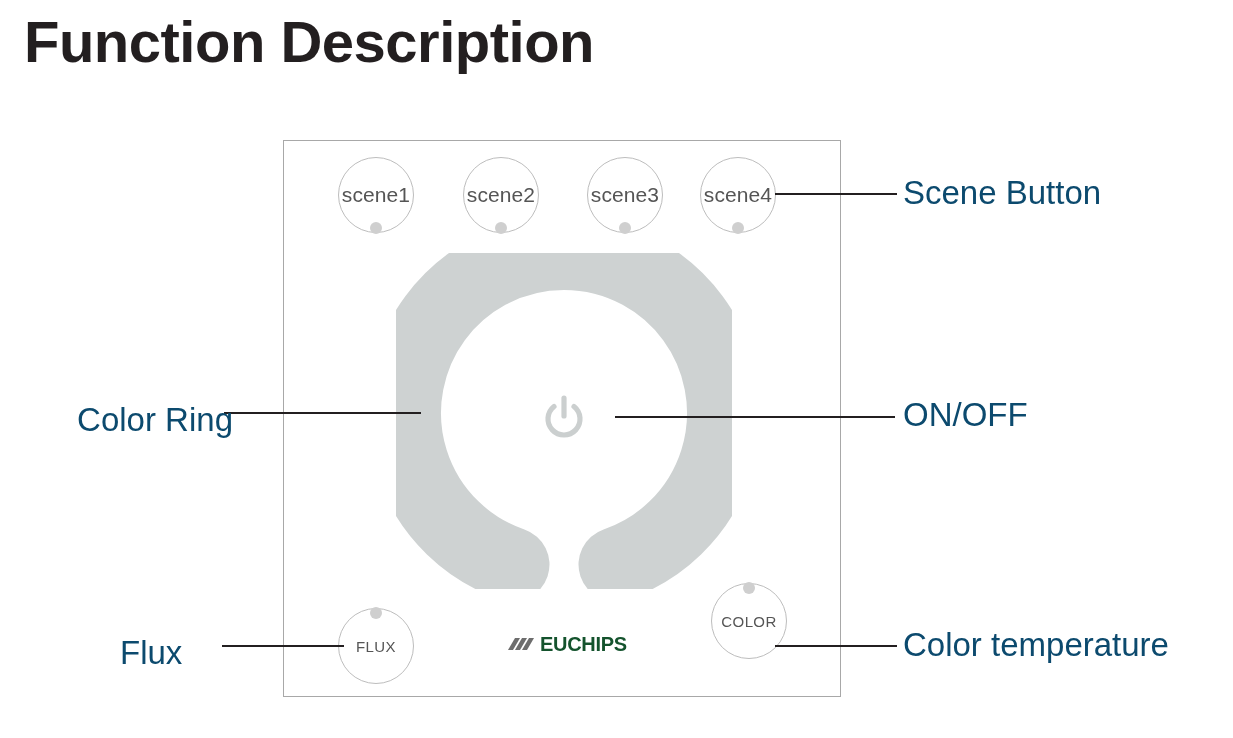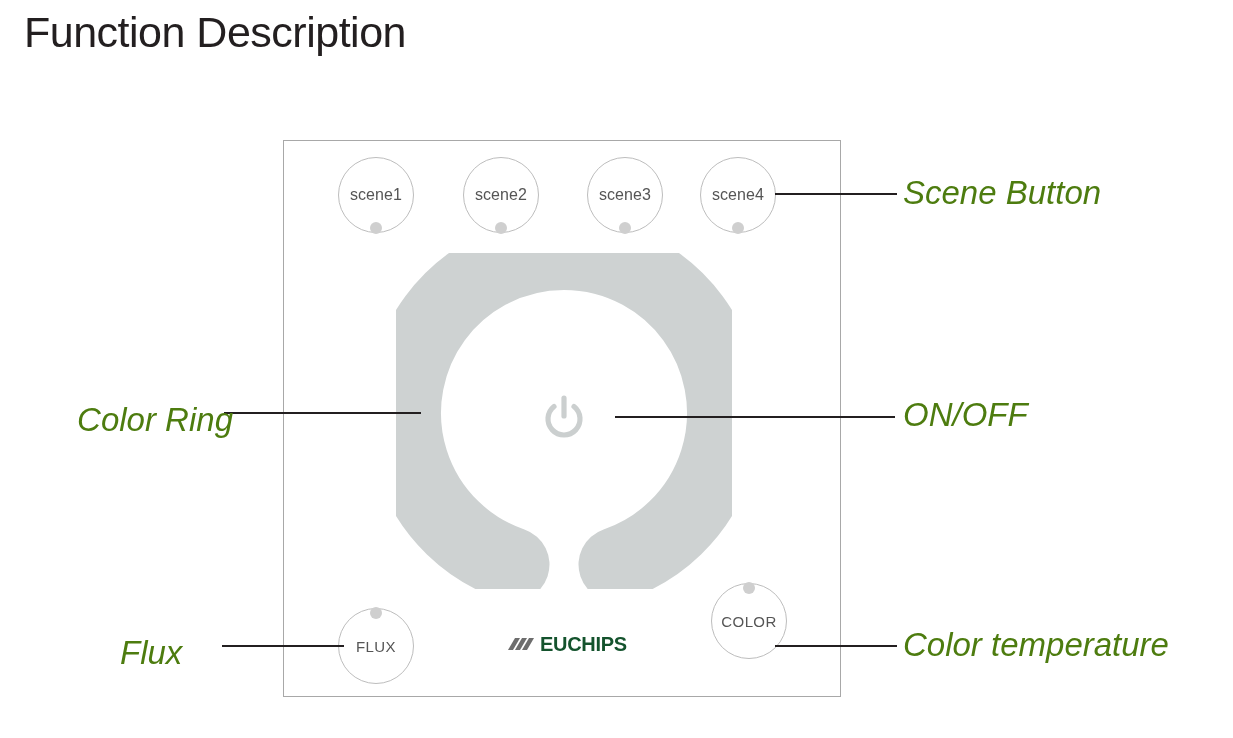--- a/index.html
+++ b/index.html
@@ -14,22 +14,22 @@
     overflow: hidden;
     font-family: "Liberation Sans", sans-serif;
     color: #231f20;
   }
 
   
   #page-title {
     position: absolute;
     left: 24px;
     top: 8px;
-    font-size: 43px;
-    font-weight: normal;
+    font-size: 58px;
+    font-weight: bold;
     letter-spacing: -0.5px;
     color: #231f20;
     white-space: nowrap;
   }
 
   
   #device-panel {
     position: absolute;
     left: 283px;
     top: 140px;
@@ -50,21 +50,21 @@
     box-sizing: border-box;
     background: #ffffff;
   }
   .touch-button .btn-label {
     position: absolute;
     left: 0;
     right: 0;
     top: 50%;
     transform: translateY(-50%);
     text-align: center;
-    font-size: 16px;
+    font-size: 21px;
     color: #555555;
     letter-spacing: 0.1px;
     white-space: nowrap;
   }
   .touch-button.wide-label .btn-label {
     font-size: 15px;
     letter-spacing: 0.4px;
   }
   .led-dot {
     position: absolute;
@@ -111,24 +111,23 @@
     font-weight: bold;
     color: #14532d;
     letter-spacing: -0.3px;
     white-space: nowrap;
   }
 
   
   .callout-label {
     position: absolute;
     font-size: 33px;
-    color: #4d7c0f;
+    color: #0c4a6e;
     white-space: nowrap;
     line-height: 1;
-    font-style: italic;
   }
   .callout-label.right { text-align: left; }
   .callout-label.left  { text-align: right; margin-top: 8px; }
 
   
   .leader-line {
     position: absolute;
     height: 0;
     border-top: 2.4px solid #231f20;
   }

